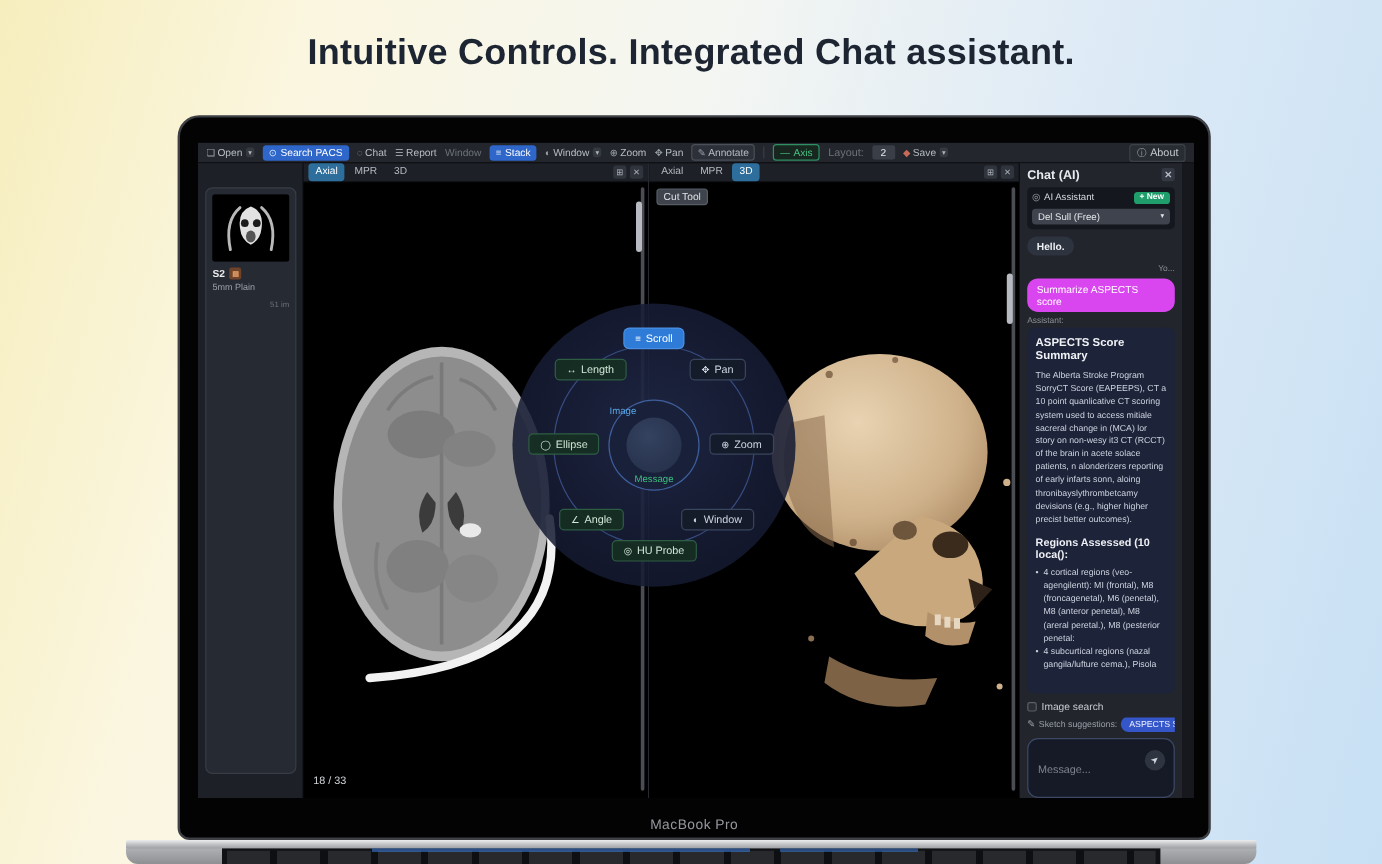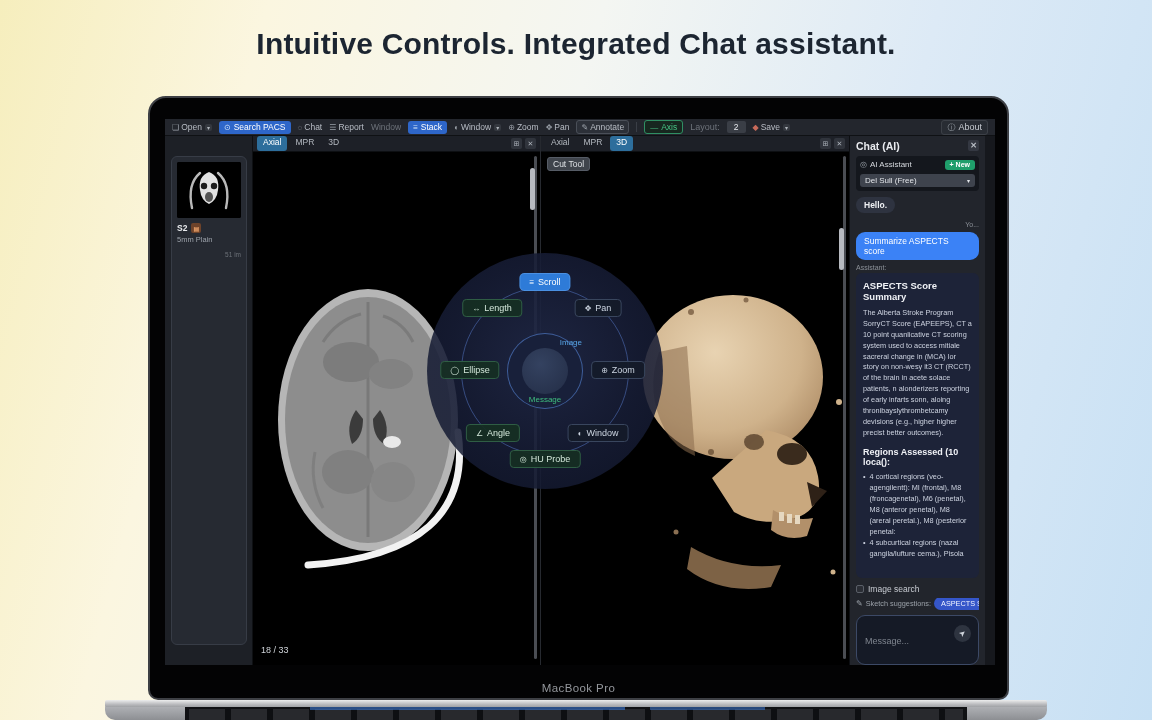--- a/index.html
+++ b/index.html
@@ -81,21 +81,21 @@
   
   .radial { position:absolute; left:262px; top:134px; width:236px; height:236px; border-radius:50%;
     background:radial-gradient(circle at 50% 45%, rgba(32,40,70,.93) 0%, rgba(23,29,54,.88) 55%, rgba(17,23,44,.82) 100%);
     z-index:5; }
   .radial-ring { position:absolute; left:50%; top:50%; width:168px; height:168px; transform:translate(-50%,-50%);
     border:1px solid rgba(95,135,225,.45); border-radius:50%; }
   .hub { position:absolute; left:50%; top:50%; width:76px; height:76px; transform:translate(-50%,-50%);
     border:1px solid rgba(95,145,235,.55); border-radius:50%; background:#18203a; }
   .knob { position:absolute; left:50%; top:50%; width:46px; height:46px; transform:translate(-50%,-50%);
     border-radius:50%; background:radial-gradient(circle at 40% 35%, #344260, #232d46); }
-  .hub-top { position:absolute; top:4px; width:100%; text-align:right; font-size:8px; color:#58a6e8; }
+  .hub-top { position:absolute; top:4px; width:100%; text-align:left; font-size:8px; color:#58a6e8; }
   .hub-bottom { position:absolute; bottom:4px; width:100%; text-align:center; font-size:8px; color:#3fbf7f; }
   .rbtn { position:absolute; transform:translate(-50%,-50%); display:flex; align-items:center; gap:4px;
     font-size:9px; border-radius:4px; padding:3px 9px; white-space:nowrap; z-index:6; cursor:default; }
   .ric { font-size:8px; }
   .rbtn-blue  { background:#2e7bd8; color:#fff; box-shadow:0 0 0 1px #4a90e2; }
   .rbtn-green { background:rgba(22,46,34,.93); border:1px solid #2f5d44; color:#d3e7da; }
   .rbtn-dark  { background:rgba(20,27,41,.93); border:1px solid #39465e; color:#ccd5e1; }
   .rb-scroll  { left:380px; top:163px; } .rb-length { left:327px; top:189px; }
   .rb-pan     { left:433px; top:189px; } .rb-ellipse{ left:305px; top:251px; }
   .rb-zoom    { left:453px; top:251px; } .rb-angle  { left:328px; top:314px; }
@@ -109,21 +109,21 @@
     display:flex; align-items:center; justify-content:center; }
   .ai-card { background:#14171d; border-radius:4px; padding:4px; margin-bottom:4px; }
   .ai-row { display:flex; align-items:center; justify-content:space-between; margin-bottom:4px; }
   .ai-label { display:flex; gap:3px; align-items:center; font-size:8px; color:#d5d8dd; }
   .new-btn { background:#1f9e6b; color:#fff; font-size:7px; border-radius:3px; padding:1.5px 5px; font-weight:700; }
   .model-select { background:#3e434d; border-radius:3px; height:13px; display:flex; align-items:center;
     justify-content:space-between; padding:0 5px; font-size:8px; color:#e2e5e9; }
   .msg-hello { align-self:flex-start; background:#2e3340; border-radius:8px; padding:3px 8px;
     font-size:8.5px; font-weight:700; color:#eef0f3; margin:2px 0; }
   .you { align-self:flex-end; font-size:7px; color:#8b9097; margin:6px 0 2px; }
-  .msg-user { align-self:flex-end; background:#3b82f6; color:#fff; border-radius:9px; padding:4px 8px;
+  .msg-user { align-self:flex-end; background:#d946ef; color:#fff; border-radius:9px; padding:4px 8px;
     font-size:8.5px; margin:2px 0 4px; }
   .assistant-name { font-size:7px; color:#8b9097; margin-bottom:2px; }
   .summary-card { background:#1d2338; border-radius:6px; padding:7px; color:#dfe3ec; height:308px; overflow:hidden; }
   .sum-title { font-size:9.5px; font-weight:700; margin-bottom:6px; color:#f0f2f6; }
   .sum-body { font-size:7.3px; line-height:1.5; color:#cdd3e0; }
   .sum-regions { font-size:9px; font-weight:700; margin:8px 0 5px; color:#eef0f5; }
   .bullet { display:flex; gap:4px; font-size:7.3px; line-height:1.5; color:#cdd3e0; }
   .bullet::before { content:"•"; color:#cdd3e0; }
   .img-search { display:flex; gap:4px; align-items:center; margin-top:6px; font-size:8.5px; color:#c8ccd2; }
   .checkbox { width:8px; height:8px; border:1px solid #5a5f68; background:#2a2d34; border-radius:2px; }

